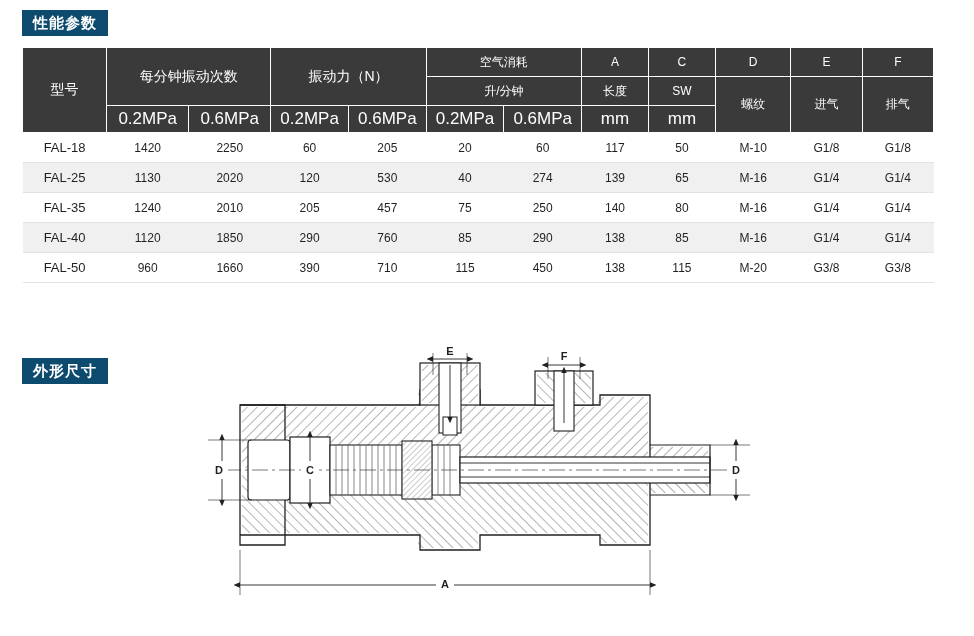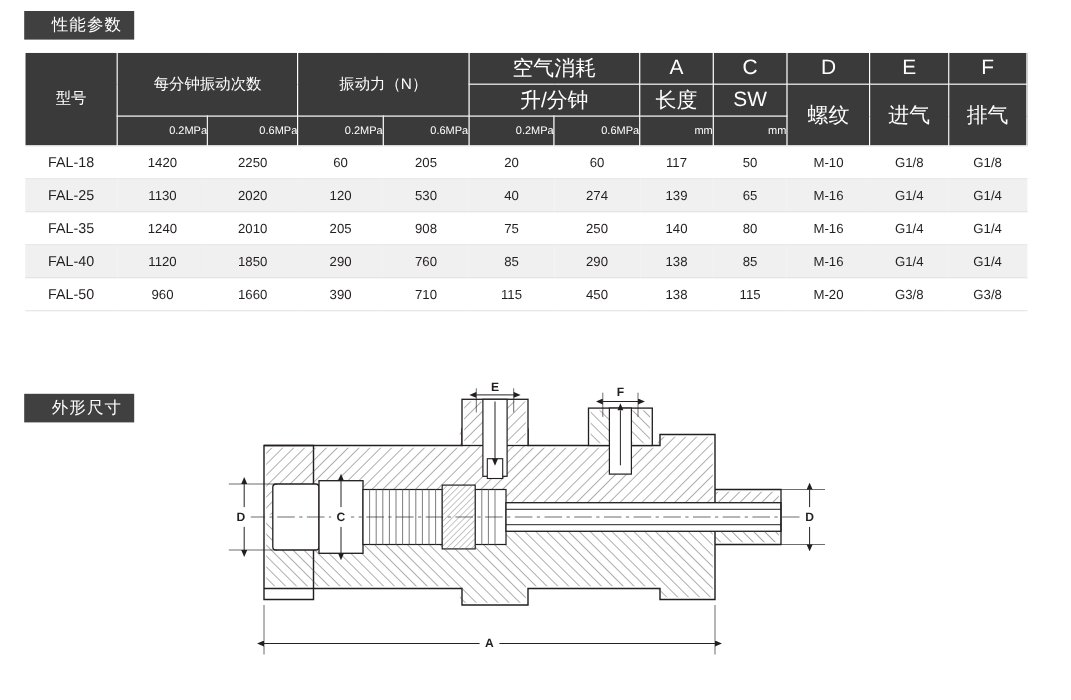--- a/index.html
+++ b/index.html
@@ -12,26 +12,26 @@
     background: #ffffff;
     font-family: "Liberation Sans", sans-serif;
     color: #231f20;
     position: relative;
     overflow: hidden;
   }
 
   
   .section-tag {
     position: absolute;
-    background: #404040;
+    background: #0c4a6e;
     color: #ffffff;
     font-size: 15px;
-    font-weight: normal;
+    font-weight: bold;
     letter-spacing: 1px;
-    padding: 5px 11px 6px 25px;
+    padding: 5px 11px 6px 11px;
     line-height: 1;
     white-space: nowrap;
   }
   #tag-perf { left: 22px; top: 10px; }
   #tag-dim  { left: 22px; top: 358px; }
 
   
   .table-wrap {
     position: absolute;
     left: 22px;
@@ -48,27 +48,26 @@
   table.spec td {
     border: 1px solid #ffffff;
     text-align: center;
     vertical-align: middle;
     padding: 0;
   }
   table.spec thead th {
     background: #3a3a3a;
     color: #ffffff;
     font-weight: normal;
-    font-size: 19px;
+    font-size: 12px;
     height: 28px;
   }
   table.spec thead th.sub {
-    font-size: 10px;
+    font-size: 17px;
     height: 26px;
-    text-align: right;
   }
   table.spec thead th.tall {
     font-size: 14px;
   }
   table.spec tbody td {
     border: 1px solid #e3e3e3;
     border-left: none;
     border-right: none;
     height: 29px;
     color: #231f20;
@@ -178,21 +177,21 @@
       <td>65</td>
       <td>M-16</td>
       <td>G1/4</td>
       <td>G1/4</td>
     </tr>
     <tr>
       <td class="model">FAL-35</td>
       <td>1240</td>
       <td>2010</td>
       <td>205</td>
-      <td>908</td>
+      <td>457</td>
       <td>75</td>
       <td>250</td>
       <td>140</td>
       <td>80</td>
       <td>M-16</td>
       <td>G1/4</td>
       <td>G1/4</td>
     </tr>
     <tr class="alt">
       <td class="model">FAL-40</td>

